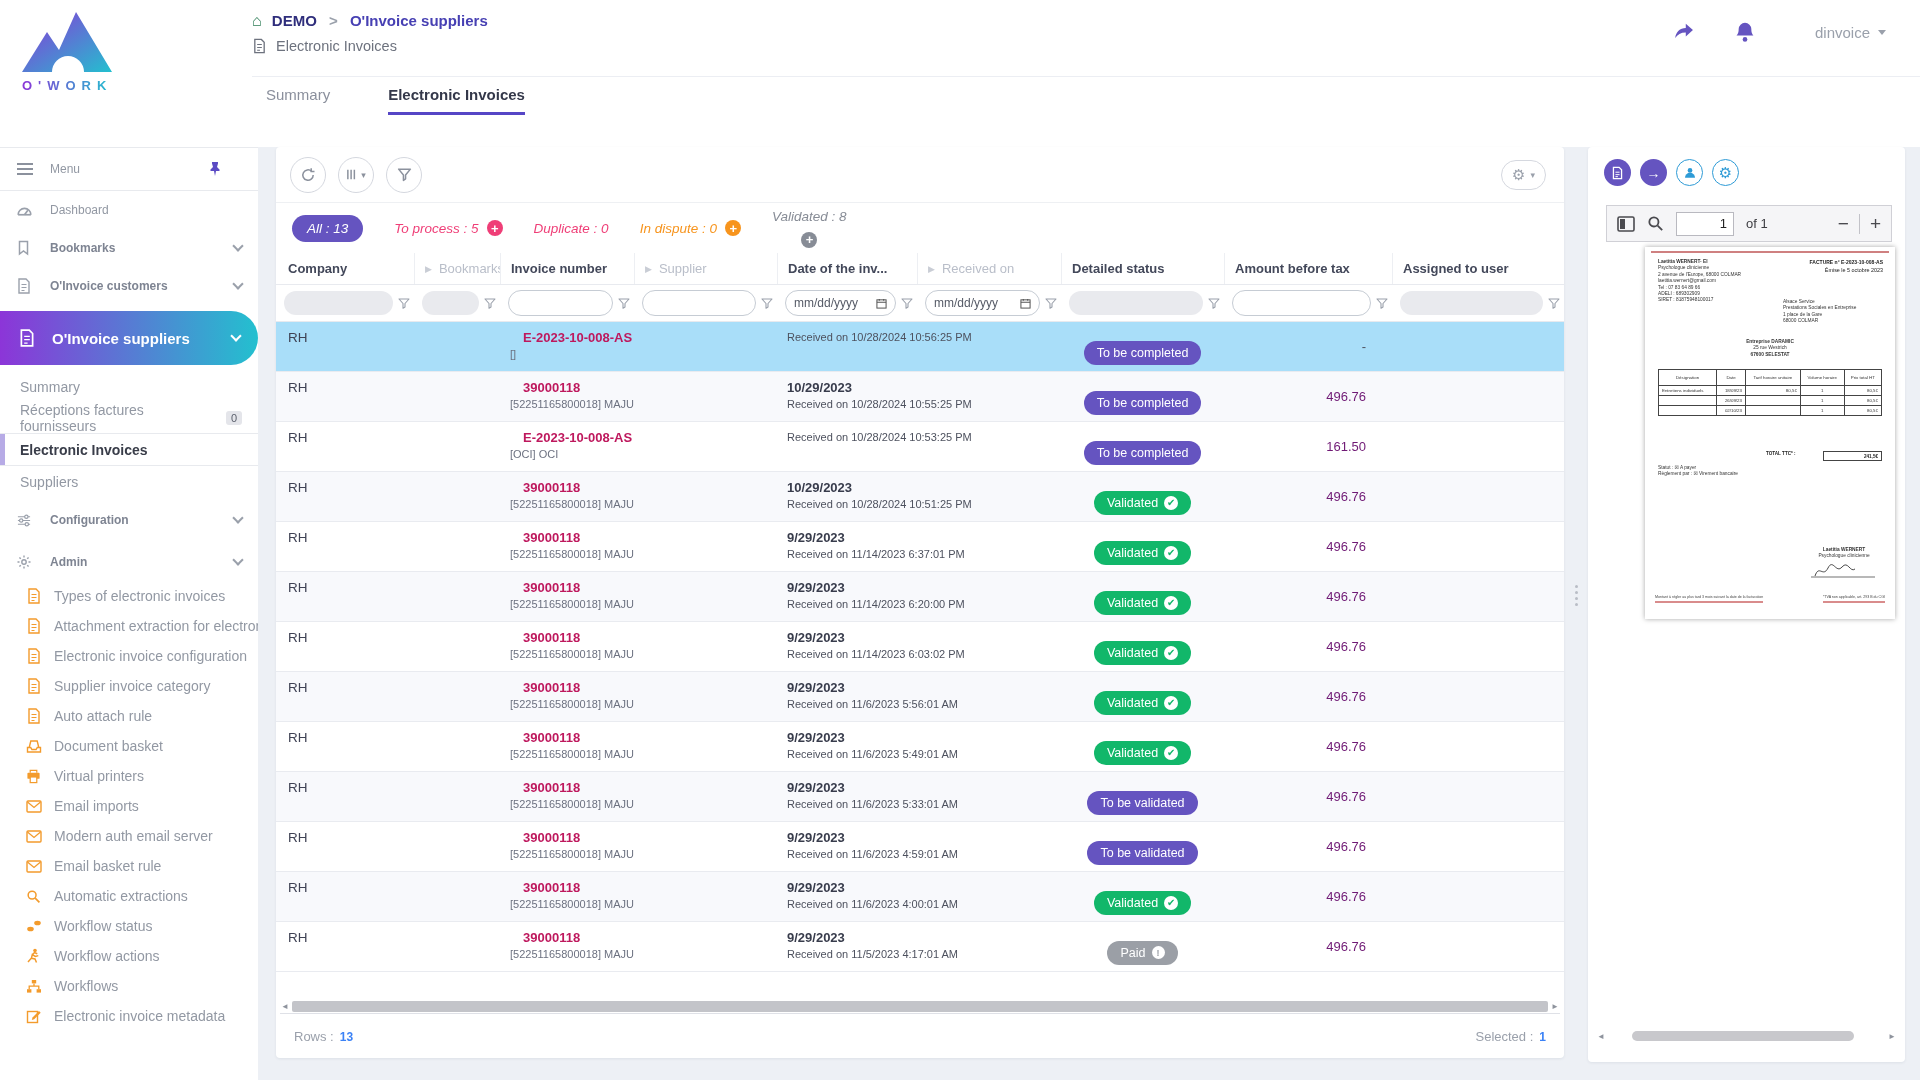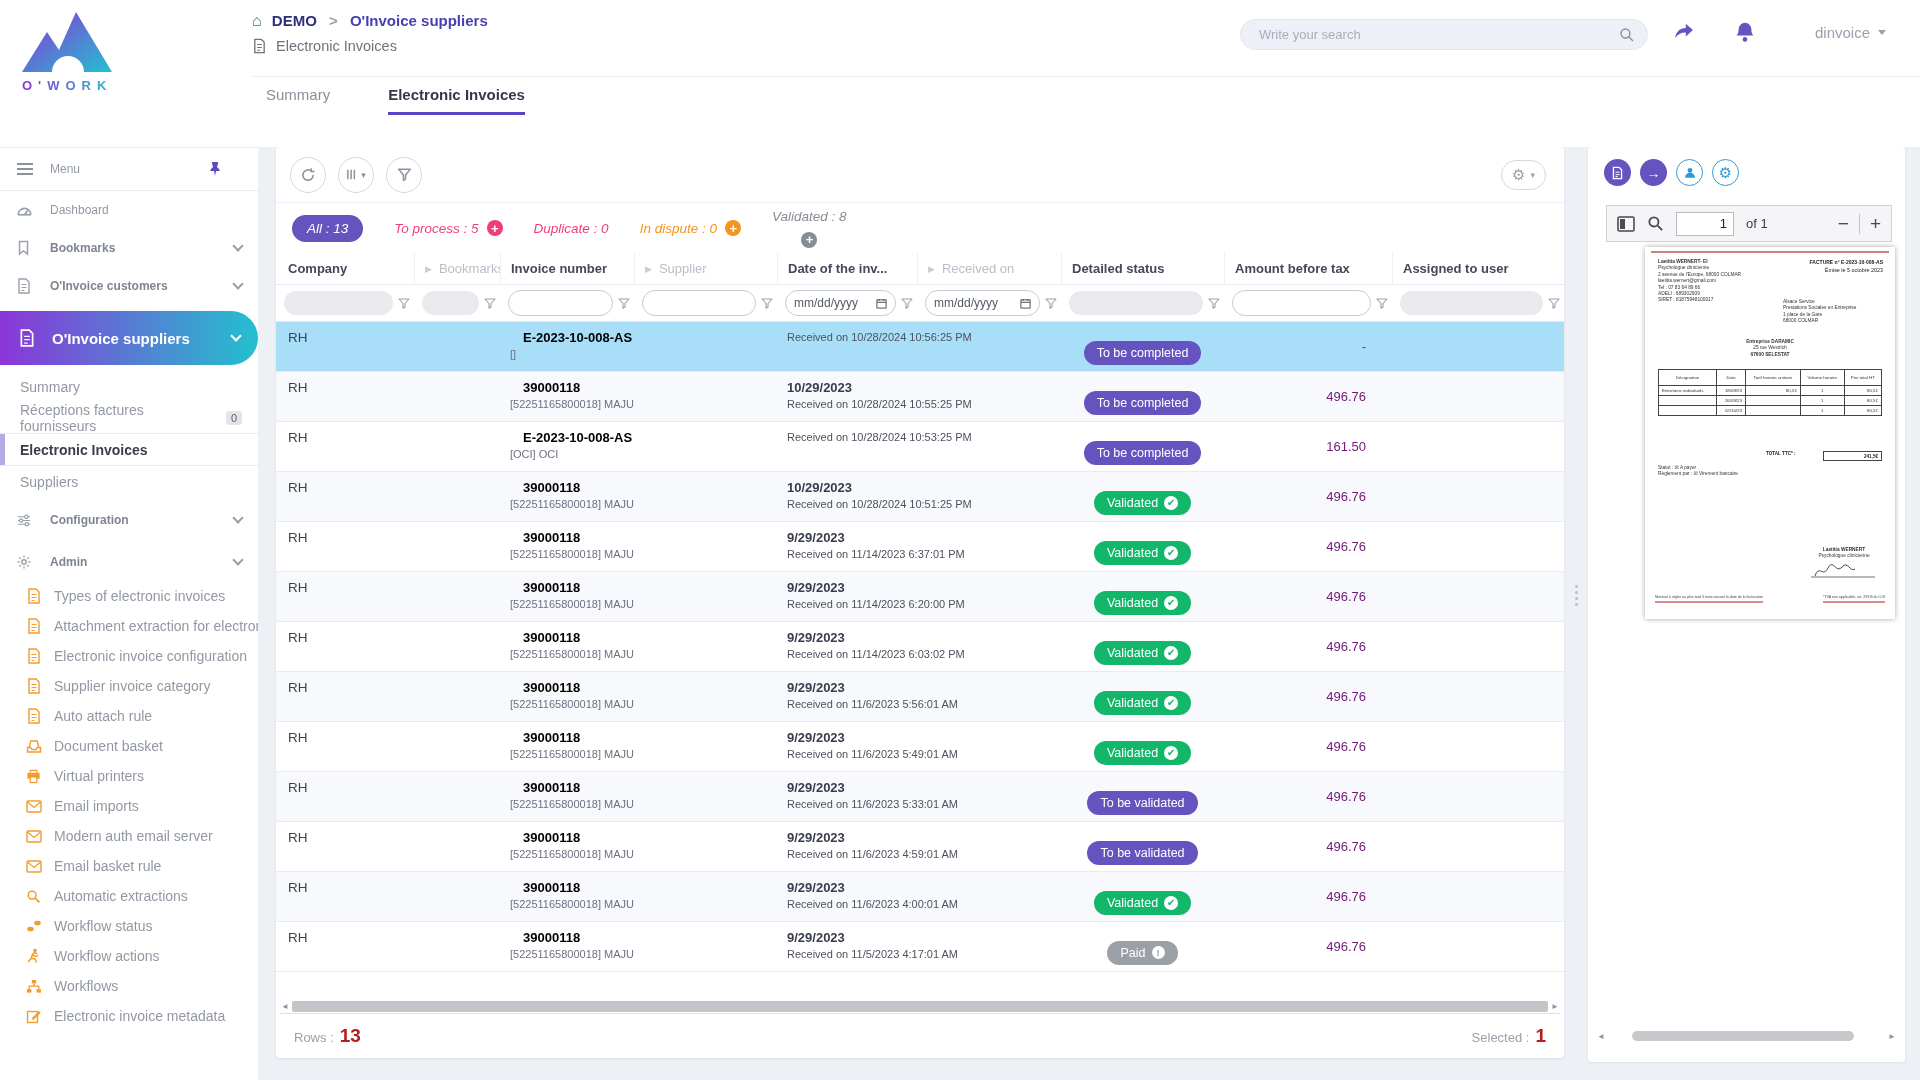--- a/index.html
+++ b/index.html
@@ -76,38 +76,38 @@
   .finp { flex:1; height:26px; background:#fff; border:1px solid #c6ccd4; border-radius:14px; display:flex;
     align-items:center; padding:0 8px; font-size:12px; color:#555a66; gap:4px;}
   .finp .dtxt { flex:1; white-space:nowrap; overflow:hidden; }
   .funnel { display:inline-flex; flex:none; cursor:pointer; }
   #rows {}
   .trow { height:50px; border-bottom:1px solid #e9ebf0; cursor:pointer; }
   .trow.alt { background:#f8f9fc; }
   .trow.selected { background:#a9def9; }
   .tc { padding:8px 0 0 10px; overflow:hidden; }
   .tc:first-child { padding-left:12px; font-size:13.5px; color:#3f4254; }
-  .inv1 { font-size:13px; font-weight:bold; color:#000000; white-space:nowrap;padding-left:13px; }
+  .inv1 { font-size:13px; font-weight:bold; color:#be185d; white-space:nowrap;padding-left:13px; }
   .inv2 { font-size:11px; color:#6c7180; margin-top:3px; white-space:nowrap; }
   .datec { overflow:visible; }
   .date1 { font-size:13px; font-weight:bold; color:#383c4c; white-space:nowrap;}
   .date2 { font-size:11px; color:#4d515e; margin-top:3px; white-space:nowrap; overflow:visible; }
   .statusc { display:flex; align-items:center; justify-content:center; padding:0; overflow:visible;margin-top:12px;}
   .spill { border-radius:14px; padding:5px 13px; font-size:12.5px; color:#fff; display:flex; align-items:center; gap:6px; white-space:nowrap;}
   .spill.purple { background:#6554c0; } .spill.green { background:#12b76a; } .spill.grey { background:#9b9fa6; }
   .ckc { width:14px; height:14px; border-radius:50%; background:#fff; color:#12b76a; font-size:10px; display:flex; align-items:center; justify-content:center; font-weight:bold;}
   .exc { width:13px; height:13px; border-radius:50%; background:#fff; color:#9b9fa6; font-size:9px; display:flex; align-items:center; justify-content:center; font-weight:bold;}
   .amountc { display:flex; align-items:center; justify-content:flex-end; padding:0 26px 0 0; font-size:13px; color:#701a75; }
   .trow.selected .amountc { color:#4d5260; }
   #hscroll { position:absolute; left:4px; right:4px; top:853px; height:14px; display:flex; align-items:center; border-bottom:1px solid #dfe1e7;}
   .sarrow { font-size:8px; color:#8e939d; width:10px; text-align:center; }
   #hthumb { flex:1; height:11px; background:#c3c4c9; border-radius:2px; margin:0 2px; }
   #card-footer { position:absolute; left:0; right:0; top:867px; height:44px; display:flex; align-items:center;
     justify-content:space-between; padding:0 18px; font-size:13px; color:#9aa0ab; }
-  #card-footer b { color:#b91c1c; margin-left:6px; font-size:19px; }
+  #card-footer b { color:#3b82f6; margin-left:6px; font-size:12px; }
 
   
   #grip { position:absolute; left:1572px; top:575px; width:8px; height:40px; display:flex; flex-direction:column; gap:3px; align-items:center; justify-content:center; cursor:col-resize;}
   #grip i { width:3px; height:3px; border-radius:50%; background:#b9bdc6; }
 
   
   #pdfpanel { position:absolute; left:1588px; top:147px; width:317px; height:915px; background:#fff;
     border-radius:4px; box-shadow:0 1px 3px rgba(40,50,80,.08); }
   #pdficons { position:absolute; left:16px; top:12px; display:flex; gap:9px; }
   .pbtn { width:27px; height:27px; border-radius:50%; display:flex; align-items:center; justify-content:center; cursor:pointer; }
@@ -184,29 +184,20 @@
           <path d="M3 1h7l3 3v11H3z" fill="none" stroke="#6d727e" stroke-width="1.4"></path>
           <path d="M5.5 6.5h5M5.5 9.5h5M5.5 12.5h3" stroke="#6d727e" stroke-width="1.1"></path>
         </svg>
       </span>
     <span>Electronic Invoices</span>
   </div>
   <div id="tabs">
     <div class="tab">Summary</div>
     <div class="tab active">Electronic Invoices</div>
   </div>
-  <div id="searchbar">
-    <input type="text" placeholder="Write your search" style="">
-    <span class="icn">
-        <svg width="16" height="16" viewBox="0 0 16 16">
-          <circle cx="6.5" cy="6.5" r="4.4" fill="none" stroke="#8b919d" stroke-width="1.5"></circle>
-          <path d="M10 10l4 4" stroke="#8b919d" stroke-width="1.5"></path>
-        </svg>
-      </span>
-  </div>
   <div id="hdr-icons">
     <span class="icn">
         <svg width="24" height="22" viewBox="0 0 16 16">
           <path d="M9.3 2l5.2 4.6-5.2 4.6V8.4C5.6 8.4 3.3 9.8 1.6 12.4 2.1 7.9 5 5.2 9.3 5.1z" fill="#6554c0"></path>
         </svg>
       </span>
     <span class="icn">
         <svg width="22" height="24" viewBox="0 0 16 16">
           <path d="M8 1.3a4.6 4.6 0 0 1 4.6 4.6c0 3.1 1 4.2 1.6 4.7H1.8c.6-.5 1.6-1.6 1.6-4.7A4.6 4.6 0 0 1 8 1.3z" fill="#6554c0"></path>
           <circle cx="8" cy="13.4" r="1.7" fill="#6554c0"></circle>

